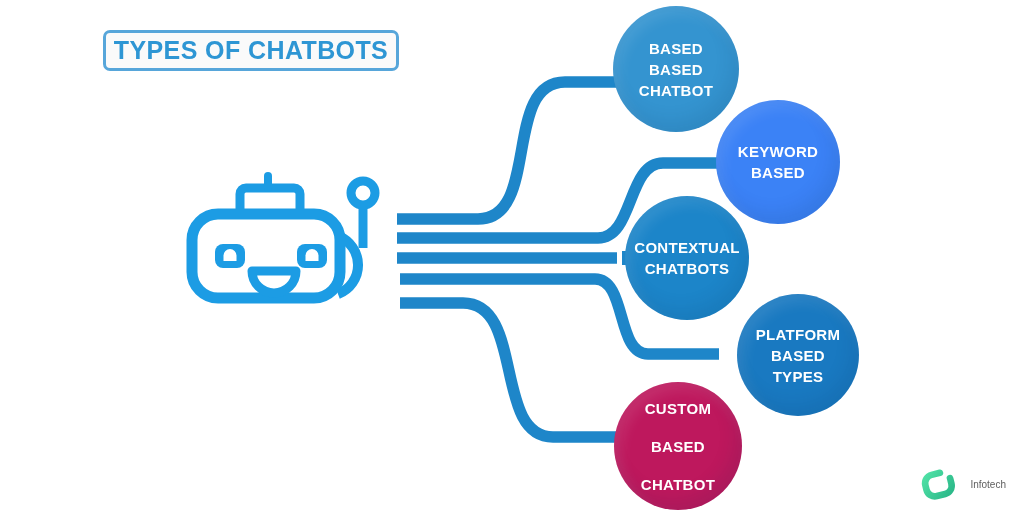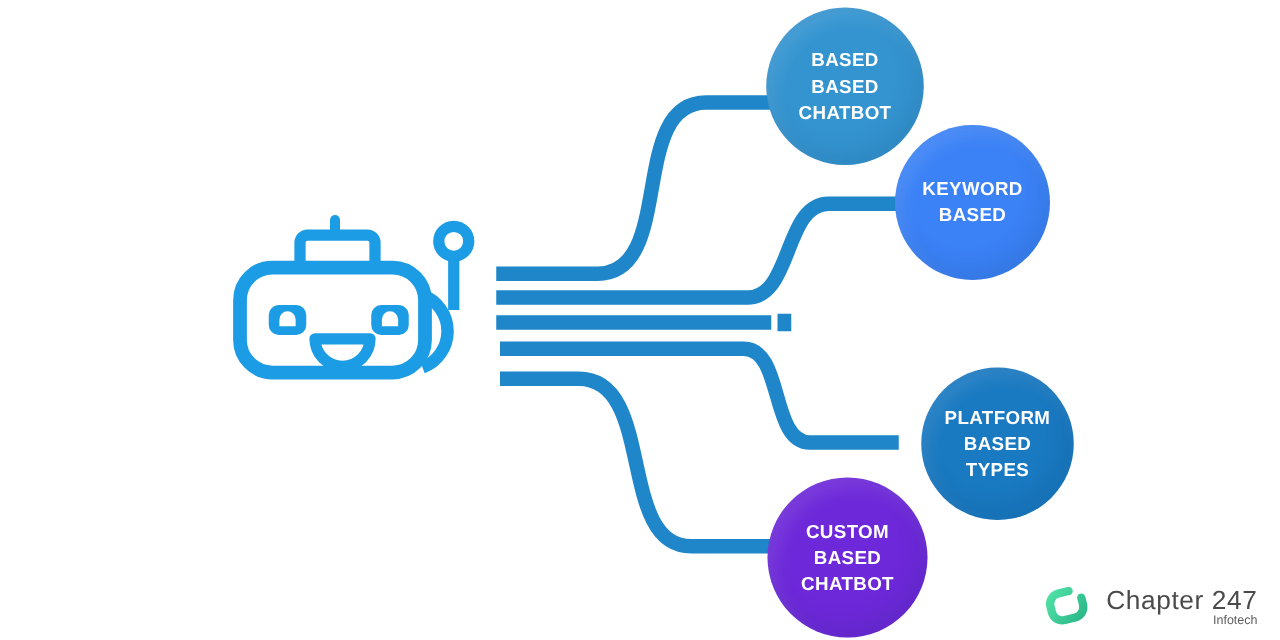--- a/index.html
+++ b/index.html
@@ -69,54 +69,61 @@
       <line x1="268" y1="176" x2="268" y2="188" stroke-width="8" stroke-linecap="round" stroke="#1c9ce4"></line>
       <rect x="192" y="214" width="148" height="84" rx="26" fill="#ffffff" stroke-width="11" stroke="#1c9ce4"></rect>
       <rect x="215" y="244" width="30" height="24" rx="8" stroke="none" fill="#1c9ce4"></rect>
       <path d="M223.5,261 v-5.5 a6.5,6.5 0 0 1 13,0 v5.5 z" fill="#ffffff"></path>
       <rect x="297" y="244" width="30" height="24" rx="8" stroke="none" fill="#1c9ce4"></rect>
       <path d="M305.5,261 v-5.5 a6.5,6.5 0 0 1 13,0 v5.5 z" fill="#ffffff"></path>
       <path d="M252,271 A22,22 0 0 0 296,271 Z" fill="#ffffff" stroke-width="9" stroke-linejoin="round" stroke="#1c9ce4"></path>
     </g>
   </svg>
 
+  <div class="title-box">
+    <span>TYPES OF CHATBOTS</span>
+  </div>
 
   <div class="node node-1" style="background-color: rgb(52, 148, 208);">
     <span class="line">BASED</span>
     <span class="line">BASED</span>
     <span class="line">CHATBOT</span>
   </div>
 
   <div class="node node-2" style="background-color: #3b82f6;">
     <span class="line">KEYWORD</span>
     <span class="line">BASED</span>
   </div>
 
+  <div class="node node-3" style="background-color: rgb(28, 133, 201);">
+    <span class="line">CONTEXTUAL</span>
+    <span class="line">CHATBOTS</span>
+
+  </div>
 
   <div class="node node-4" style="background-color: rgb(25, 121, 193);">
     <span class="line">PLATFORM</span>
     <span class="line">BASED</span>
     <span class="line">TYPES</span>
   </div>
 
-  <div class="node node-5" style="background-color: #6d28d9;">
+  <div class="node node-5" style="background-color: #be185d; gap: 17px;">
     <span class="line">CUSTOM</span>
     <span class="line">BASED</span>
     <span class="line">CHATBOT</span>
   </div>
 
   <div class="logo">
     <svg class="mark" viewBox="0 0 48 40">
       <defs>
         <linearGradient id="lg" x1="0" y1="0" x2="1" y2="1">
           <stop offset="0" stop-color="#4fe0a5"></stop>
           <stop offset="1" stop-color="#2bb889"></stop>
         </linearGradient>
       </defs>
       <rect x="10" y="8" width="27" height="23" rx="9" fill="none" stroke="url(#lg)" stroke-width="7" transform="rotate(-14 23 20)" stroke-dasharray="74 13" stroke-dashoffset="-22" stroke-linecap="round"></rect>
     </svg>
     <div class="words">
-      <span class="name">Chapter 247</span>
       <span class="sub">Infotech</span>
     </div>
   </div>
 
 </div>
 
 </body></html>

